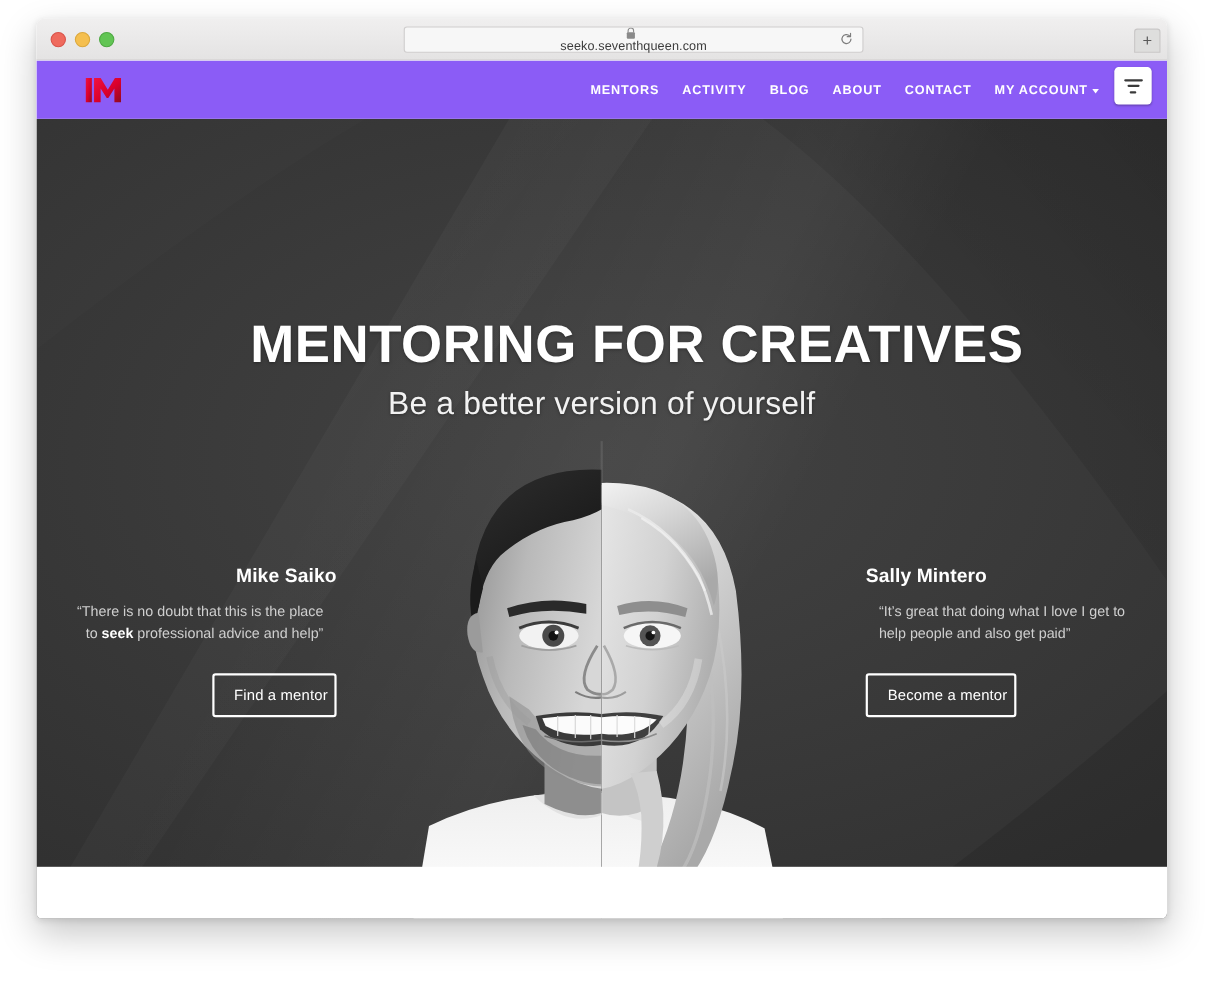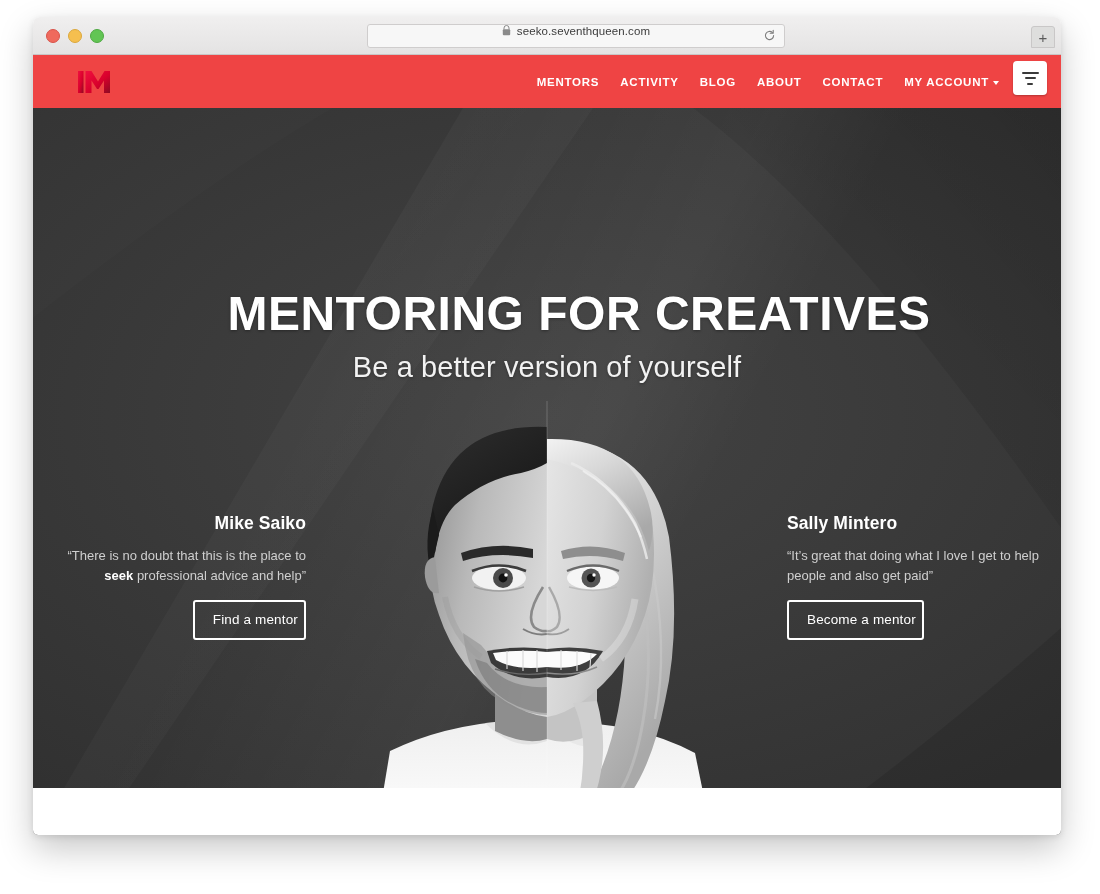--- a/index.html
+++ b/index.html
@@ -49,22 +49,23 @@
   .url-bar {
     position: absolute;
     left: 334px;
     top: 7px;
     width: 416px;
     height: 22px;
     background: #f7f7f7;
     border: 1px solid #cfcdcd;
     border-radius: 3px;
     display: flex;
-    align-items: flex-start;
+    align-items: center;
     justify-content: center;
+    flex-direction: column;
   }
   .lock-icon { margin-right: 6px; display:flex; align-items:center; }
   .url-text {
     font-size: 11.5px;
     color: #3c3c3c;
     letter-spacing: 0.1px;
   }
   .reload-btn {
     position: absolute;
     right: 7px;
@@ -99,21 +100,21 @@
     width: 1028px;
     height: 780px;
     background: #ffffff;
     overflow: hidden;
   }
 
   
   .site-header {
     position: relative;
     height: 53px;
-    background: #ef4444;
+    background: #8b5cf6;
     display: flex;
     align-items: center;
     z-index: 20;
   }
   .logo {
     position: absolute;
     left: 39px;
     top: 6px;
     width: 42px;
     height: 40px;
@@ -240,21 +241,21 @@
     color: #ffffff;
     font-size: 17.5px;
     font-weight: bold;
     margin: 0 0 12px 0;
     letter-spacing: 0.1px;
   }
   .t-quote {
     color: #cfcfcf;
     font-size: 13px;
     line-height: 20px;
-    margin: 0;
+    margin: 12px;
   }
   .t-quote b { color: #ffffff; font-weight: bold; }
 
   .t-btn {
     display: inline-block;
     margin-top: 14px;
     padding: 10px 6px 11px 18px;
     border: 2px solid #ffffff;
     border-radius: 3px;
     background: transparent;

